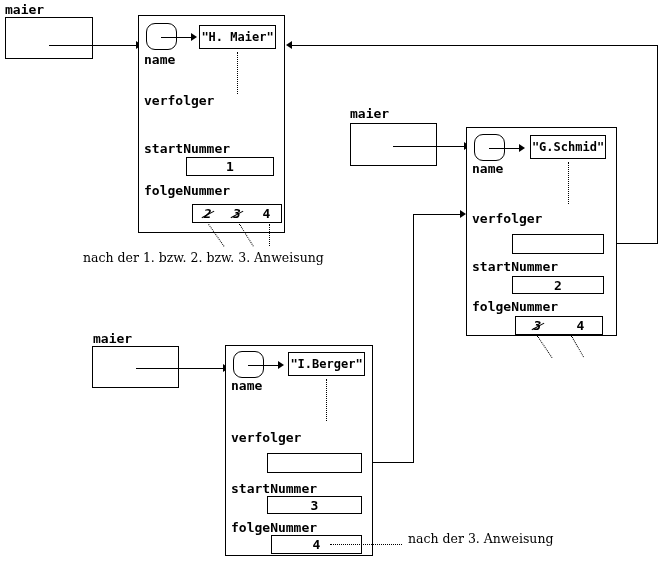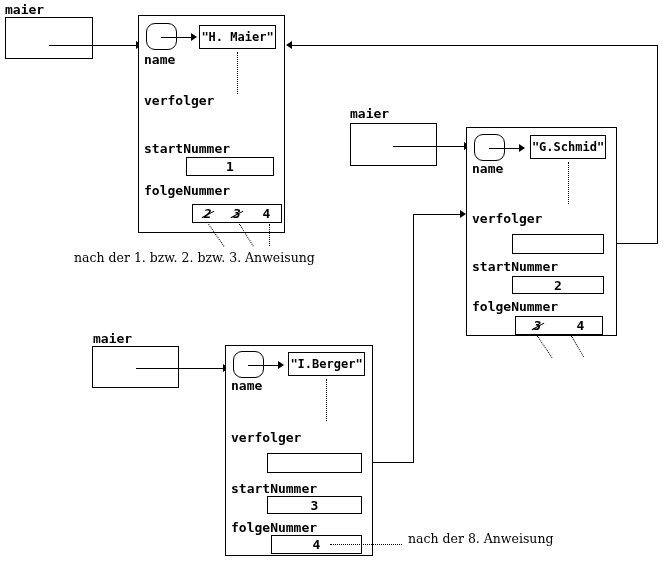--- a/index.html
+++ b/index.html
@@ -186,21 +186,21 @@
   <div class="field-label" style="left:144px; top:183px;">folgeNummer</div>
   <div class="slot-multi" style="left:192px; top:204px; width:90px; height:19px;">
     <span class="struck">2</span>
     <span class="struck">3</span>
     <span>4</span>
   </div>
 
   <div class="dotdiag" style="left:209px; top:224px; width:27px; transform:rotate(55deg);"></div>
   <div class="dotdiag" style="left:240px; top:224px; width:26px; transform:rotate(58deg);"></div>
   <div class="dotline" style="left:269px; top:224px; height:22px;"></div>
-  <div class="caption" style="left:74px; top:250px;">nach der 1. bzw. 2. bzw. 3. Anweisung</div>
+  <div class="caption" style="left:83px; top:250px;">nach der 1. bzw. 2. bzw. 3. Anweisung</div>
 
   <div class="arrow-l" style="left:286px; top:41px;"></div>
   <div class="hline" style="left:291px; top:45px; width:367px;"></div>
   <div class="vline" style="left:657px; top:45px; height:199px;"></div>
   <div class="hline" style="left:600px; top:243px; width:58px;"></div>
 
   <div class="var-label" style="left:350px; top:106px;">maier</div>
   <div class="var-box" style="left:350px; top:123px; width:87px; height:43px;"></div>
   <div class="hline" style="left:393px; top:146px; width:73px;"></div>
   <div class="arrow-r" style="left:464px; top:142px;"></div>
@@ -251,15 +251,15 @@
   <div class="slot" style="left:267px; top:453px; width:95px; height:20px;"></div>
 
   <div class="field-label" style="left:231px; top:481px;">startNummer</div>
   <div class="slot" style="left:267px; top:496px; width:95px; height:18px;">3</div>
 
   <div class="field-label" style="left:231px; top:520px;">folgeNummer</div>
   <div class="slot-multi" style="left:271px; top:535px; width:91px; height:19px;">
     <span>4</span>
   </div>
   <div class="dothline" style="left:330px; top:544px; width:72px;"></div>
-  <div class="caption" style="left:408px; top:531px;">nach der 8. Anweisung</div>
+  <div class="caption" style="left:408px; top:531px;">nach der 3. Anweisung</div>
 
 </div>
 
 </body></html>

